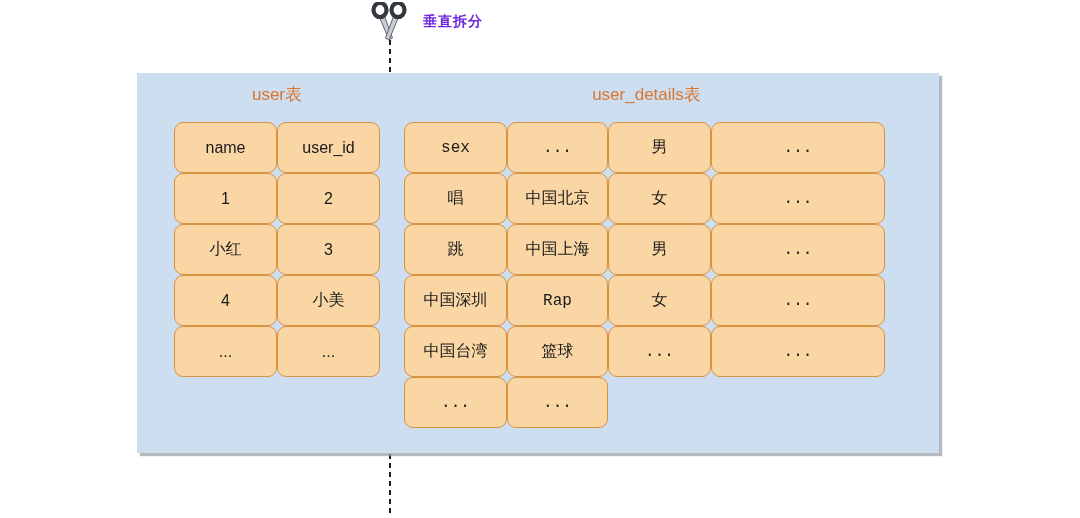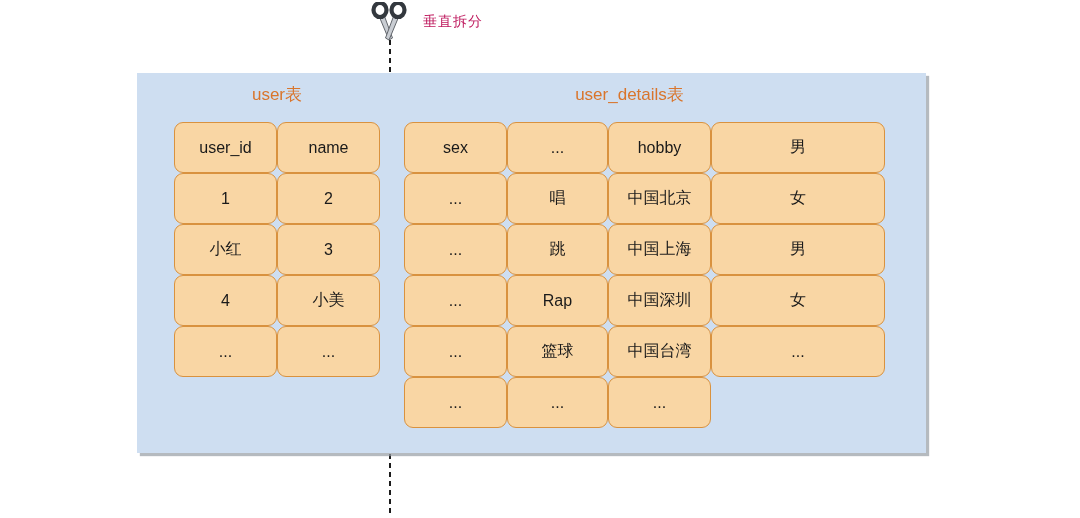--- a/index.html
+++ b/index.html
@@ -22,22 +22,22 @@
     left: 368px;
     top: 2px;
     width: 42px;
     height: 40px;
   }
   .split-label {
     position: absolute;
     left: 423px;
     top: 13px;
     font-size: 14px;
-    font-weight: normal;
-    color: #be185d;
+    font-weight: bold;
+    color: #6d28d9;
     letter-spacing: 1px;
   }
 
   
   .dashed-line {
     position: absolute;
     left: 389px;
     top: 40px;
     width: 2px;
     height: 475px;
@@ -50,40 +50,41 @@
 
   
   .panel {
     position: absolute;
     left: 137px;
     top: 73px;
     width: 789px;
     height: 380px;
     background: #CEDEF1;
     box-shadow: 3px 3px 1px rgba(150, 156, 164, 0.7);
+    padding-left: 13px;
   }
 
   .table-title {
     position: absolute;
     top: 10px;
     font-size: 17px;
     color: #D9752C;
     text-align: center;
   }
   .title-left  { left: 37px;  width: 206px; }
-  .title-right { left: 252px; width: 481px; }
+  .title-right { left: 269px; width: 481px; }
 
   .grid {
     position: absolute;
     top: 49px;
     display: grid;
     grid-auto-rows: 51px;
   }
   .grid-0 { left: 37px;  grid-template-columns: 103px 103px; }
-  .grid-1 { left: 267px; grid-template-columns: 103px 101px 103px 174px; }
+  .grid-1 { left: 267px; grid-template-columns: 103px 101px 103px 174px; font-family: Liberation Mono, monospace; }
 
   .cell {
     background: #F9D6A4;
     border: 1px solid #D9923F;
     border-radius: 9px;
     display: flex;
     align-items: center;
     justify-content: center;
     font-size: 16px;
     color: #1a1a1a;
@@ -108,52 +109,51 @@
 
   <div class="dashed-line"></div>
 
   <div class="panel">
 
     <div class="table-title title-left">user表</div>
 
     <div class="table-title title-right">user_details表</div>
 
     <div class="grid grid-0">
+        <div class="cell">name</div>
         <div class="cell">user_id</div>
-        <div class="cell">name</div>
         <div class="cell">1</div>
         <div class="cell">2</div>
         <div class="cell">小红</div>
         <div class="cell">3</div>
         <div class="cell">4</div>
         <div class="cell">小美</div>
         <div class="cell">...</div>
         <div class="cell">...</div>
       </div>
 
     <div class="grid grid-1">
         <div class="cell">sex</div>
         <div class="cell">...</div>
-        <div class="cell">hobby</div>
         <div class="cell">男</div>
         <div class="cell">...</div>
         <div class="cell">唱</div>
         <div class="cell">中国北京</div>
         <div class="cell">女</div>
         <div class="cell">...</div>
         <div class="cell">跳</div>
         <div class="cell">中国上海</div>
         <div class="cell">男</div>
         <div class="cell">...</div>
+        <div class="cell">中国深圳</div>
         <div class="cell">Rap</div>
-        <div class="cell">中国深圳</div>
         <div class="cell">女</div>
         <div class="cell">...</div>
+        <div class="cell">中国台湾</div>
         <div class="cell">篮球</div>
-        <div class="cell">中国台湾</div>
         <div class="cell">...</div>
         <div class="cell">...</div>
         <div class="cell">...</div>
         <div class="cell">...</div>
       </div>
 
   </div>
 
 </div>
 

